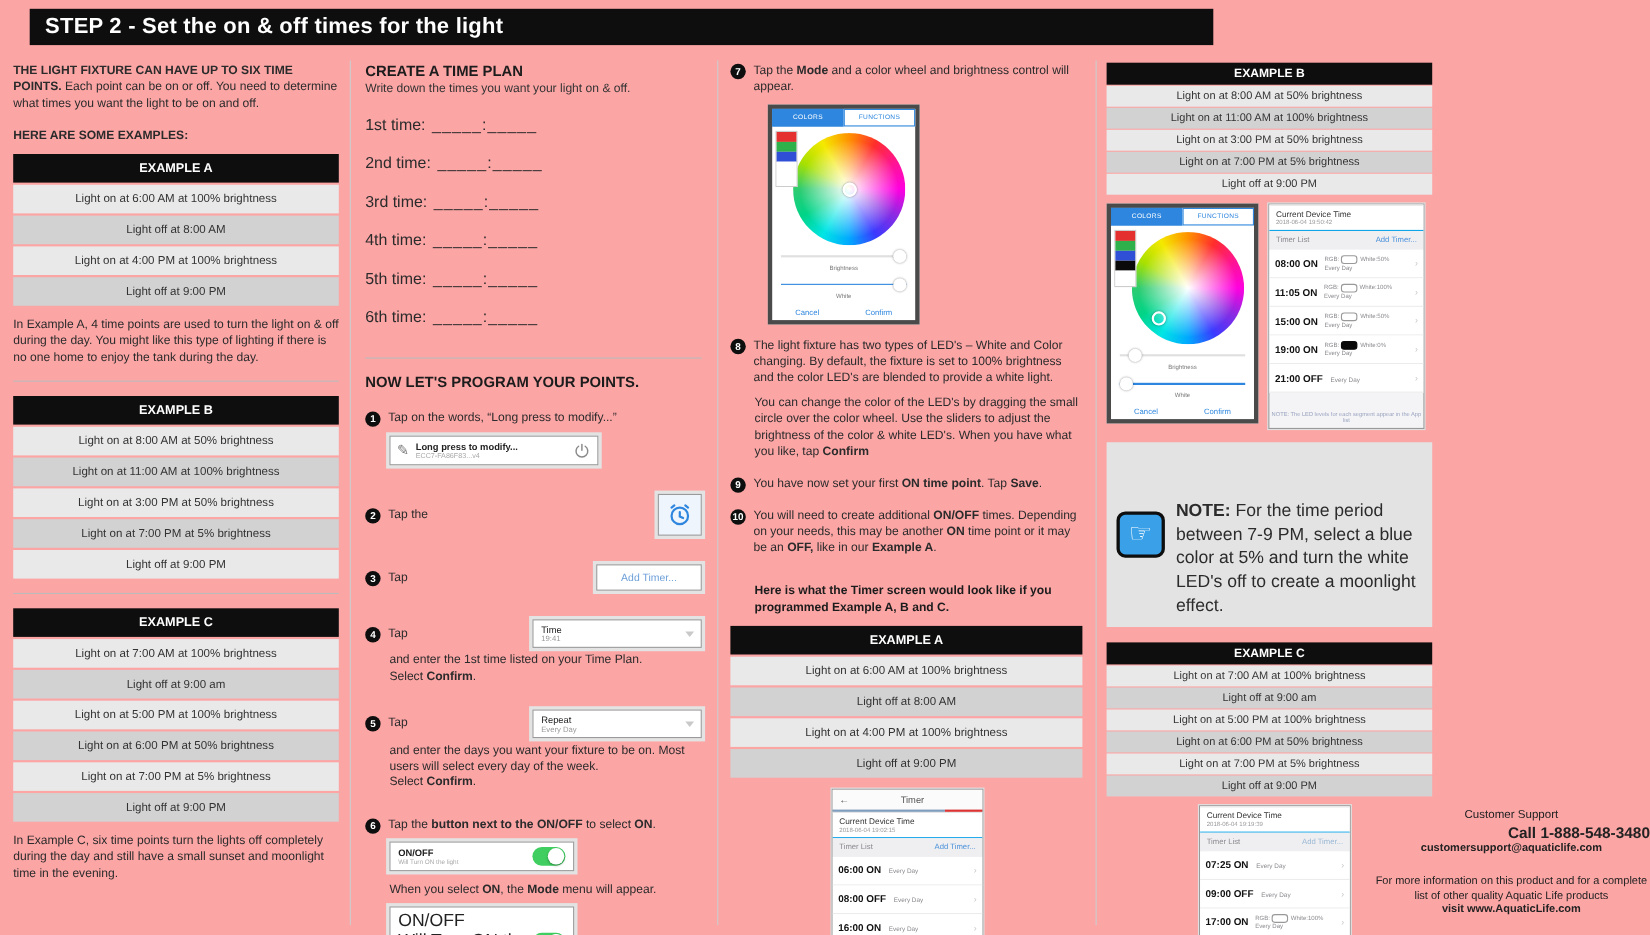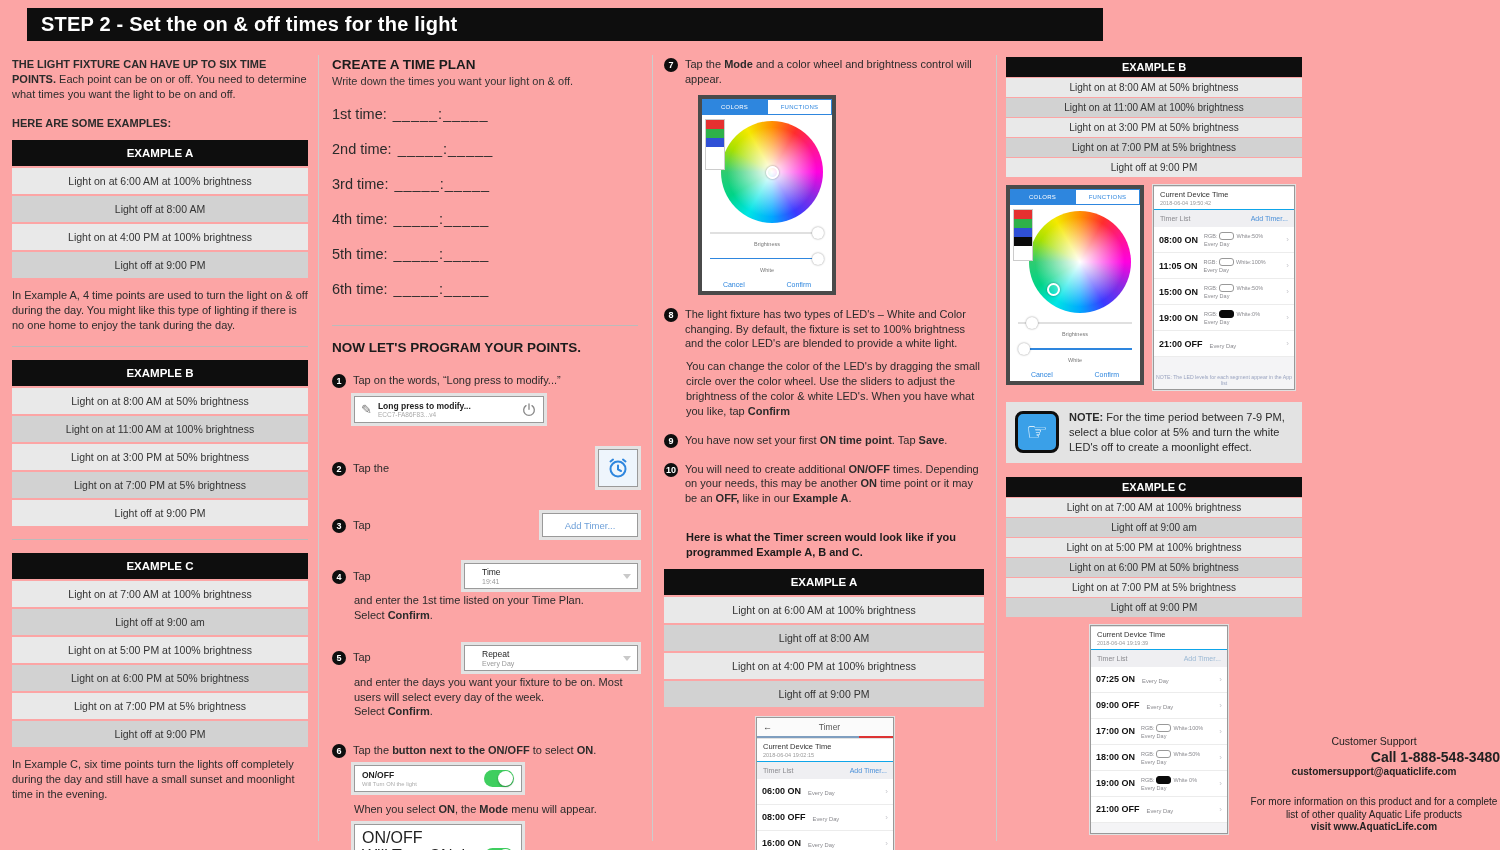--- a/index.html
+++ b/index.html
@@ -47,21 +47,21 @@
   .pencil{font-size:13px;color:#777;transform:rotate(0deg);}
   .lp-title{font-size:8.5px;font-weight:bold;color:#222;}
   .lp-sub{font-size:6.5px;color:#aaa;}
   .lp svg{margin-left:auto;}
 
   .iconbox{width:38px;height:36px;border:1px solid #9a9a9a;box-shadow:0 0 0 3px #e3e3e3;display:flex;align-items:center;justify-content:center;margin-left:4px;background:#eef5fc;}
 
   .btn-addtimer{width:94px;height:22px;border:1px solid #9a9a9a;box-shadow:0 0 0 3px #e3e3e3;background:#fff;
          color:#6c9fd8;font-size:9.5px;display:flex;align-items:center;justify-content:center;margin-left:6px;}
 
-  .field{width:138px;border:1px solid #9a9a9a;box-shadow:0 0 0 3px #e3e3e3;background:#fff;padding:3px 17px;margin-left:6px;position:relative;}
+  .field{width:138px;border:1px solid #9a9a9a;box-shadow:0 0 0 3px #e3e3e3;background:#fff;padding:3px 7px;margin-left:6px;position:relative;}
   .field .f-label{font-size:8.5px;color:#222;}
   .field .f-value{font-size:7px;color:#999;margin-top:1px;}
   .caret{position:absolute;right:6px;top:10px;width:0;height:0;border-left:4px solid transparent;border-right:4px solid transparent;border-top:5px solid #c9c9c9;}
 
   .onoff{width:152px;margin:7px 0 4px 22px;padding:4px 7px;display:flex;align-items:center;}
   .onoff .o-title{font-size:8.5px;font-weight:bold;color:#222;}
   .onoff .o-sub{font-size:5.8px;color:#aaa;margin-top:1px;}
   .toggle{width:30px;height:17px;border-radius:9px;background:#3fce5f;position:relative;margin-left:auto;flex:none;}
   .toggle::after{content:"";position:absolute;right:1px;top:1px;width:15px;height:15px;border-radius:50%;background:#fff;box-shadow:0 1px 2px rgba(0,0,0,.35);}
   .onoff2{width:152px;margin:7px 0 4px 22px;padding:4px 7px;}
@@ -122,21 +122,21 @@
   .t-foot{font-size:5.2px;color:#9aa4c0;text-align:center;padding:3px 2px;}
 
   
   .bold-intro{font-size:11px;font-weight:bold;color:#1c1c1c;line-height:1.35;margin-top:24px;}
 
   
   .shots{display:flex;gap:9px;margin-top:8px;align-items:flex-start;}
   .notebox{margin-top:12px;background:#e3e3e3;display:flex;gap:10px;padding:8px 9px;align-items:center;}
   .hand{width:38px;height:36px;flex:none;border-radius:8px;background:#3aa0e8;border:3px solid #0e0e0e;
         display:flex;align-items:center;justify-content:center;color:#fff;font-size:24px;line-height:1;}
-  .notebox .txt{font-size:11px;}
+  .notebox .txt{font-size:16px;margin-top:44px;}
 
   .support{position:absolute;left:1248px;top:735px;width:252px;text-align:center;color:#222;}
   .sp1{font-size:10.5px;}
   .sp2{font-size:14px;font-weight:bold;margin-top:2px;text-align:right;}
   .sp3{font-size:10px;font-weight:bold;margin-top:1px;}
   .sp4{font-size:10px;margin-top:18px;line-height:1.3;}
   .sp5{font-size:10px;font-weight:bold;}
 </style>
 </head>
 <body>

